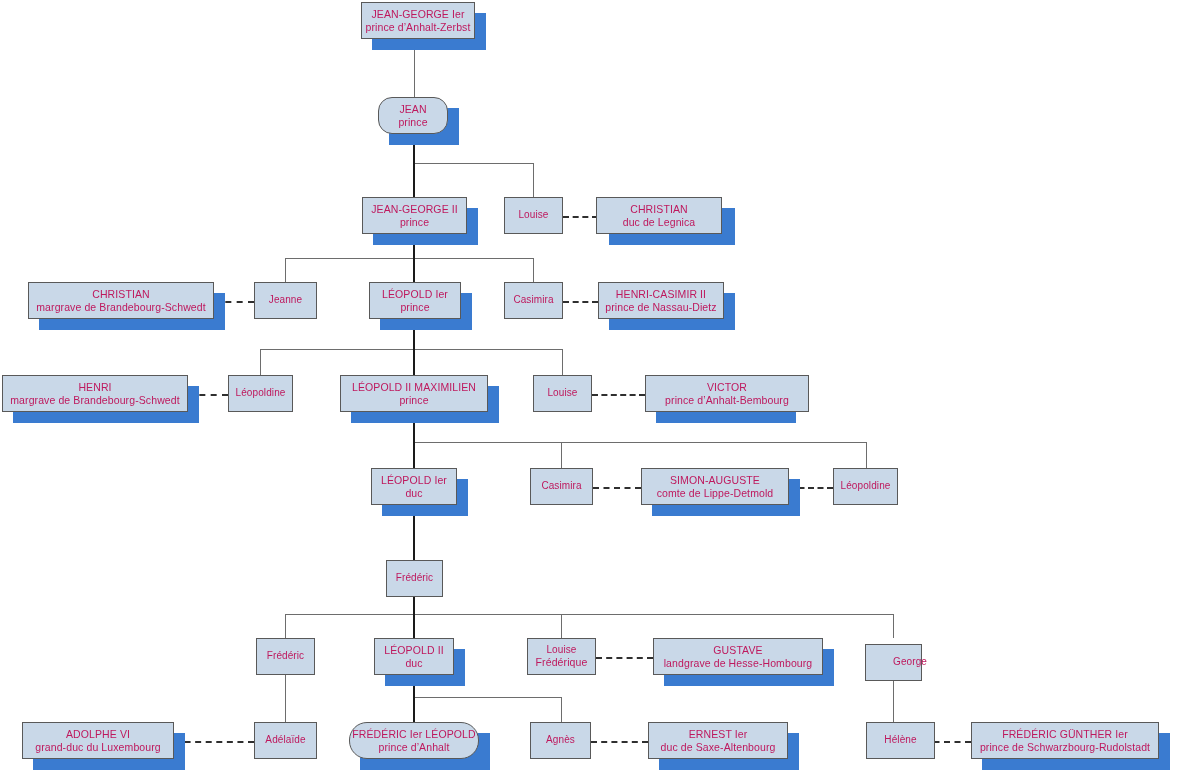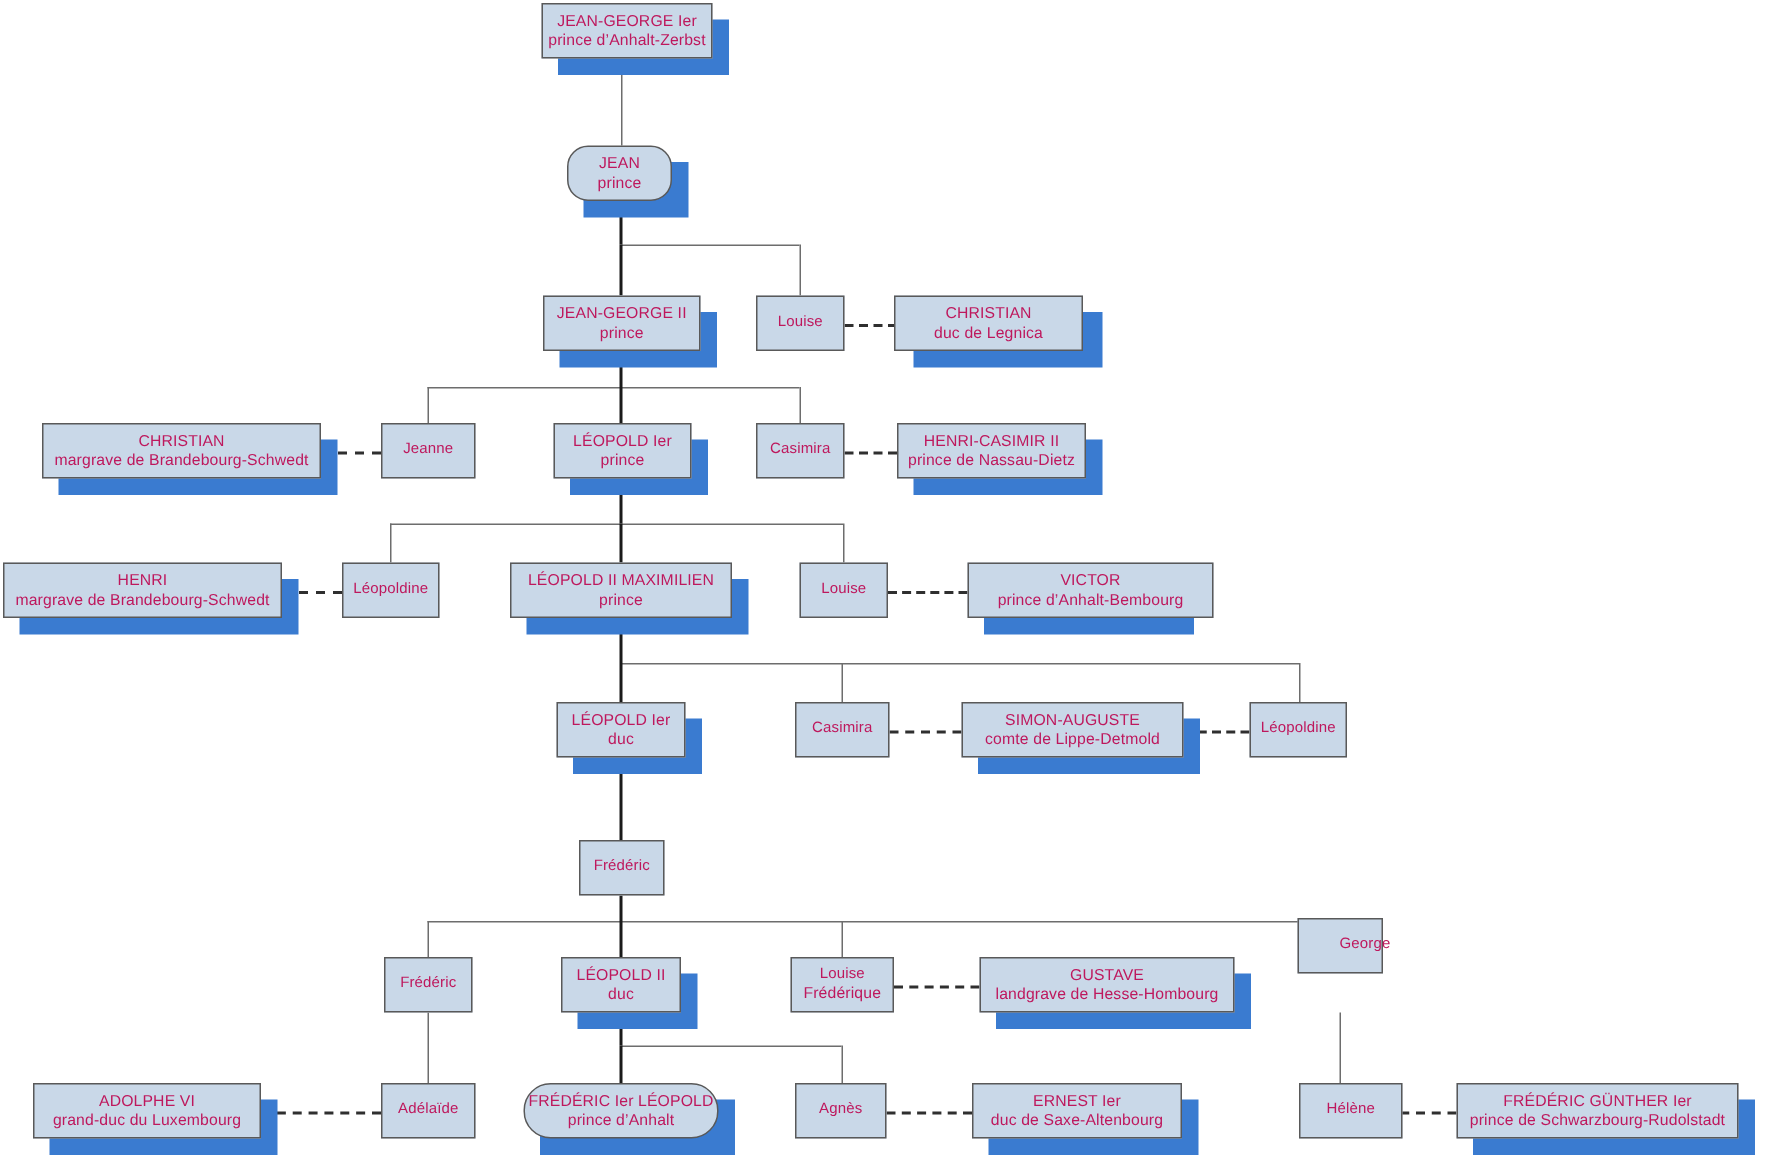--- a/index.html
+++ b/index.html
@@ -195,21 +195,21 @@
     </div>
     <div class="node small" style="left: 527px; top: 638px; width: 69px; height: 37px;">
       <div class="l1">Louise</div>
       <div class="l2">Frédérique</div>
     </div>
     <div class="shadow" style="left: 664px; top: 649px; width: 170px; height: 37px;"></div>
     <div class="node" style="left: 653px; top: 638px; width: 170px; height: 37px;">
       <div class="l1">GUSTAVE</div>
       <div class="l2">landgrave de Hesse-Hombourg</div>
     </div>
-    <div class="node small" style="left: 865px; top: 612px; width: 57px; height: 37px; padding-left: 36px;">
+    <div class="node small" style="left: 865px; top: 644px; width: 57px; height: 37px; padding-left: 36px;">
       <div class="l1">George</div>
     </div>
     <div class="shadow" style="left: 33px; top: 733px; width: 152px; height: 37px;"></div>
     <div class="node" style="left: 22px; top: 722px; width: 152px; height: 37px;">
       <div class="l1">ADOLPHE VI</div>
       <div class="l2">grand-duc du Luxembourg</div>
     </div>
     <div class="node small" style="left: 254px; top: 722px; width: 63px; height: 37px;">
       <div class="l1">Adélaïde</div>
     </div>

